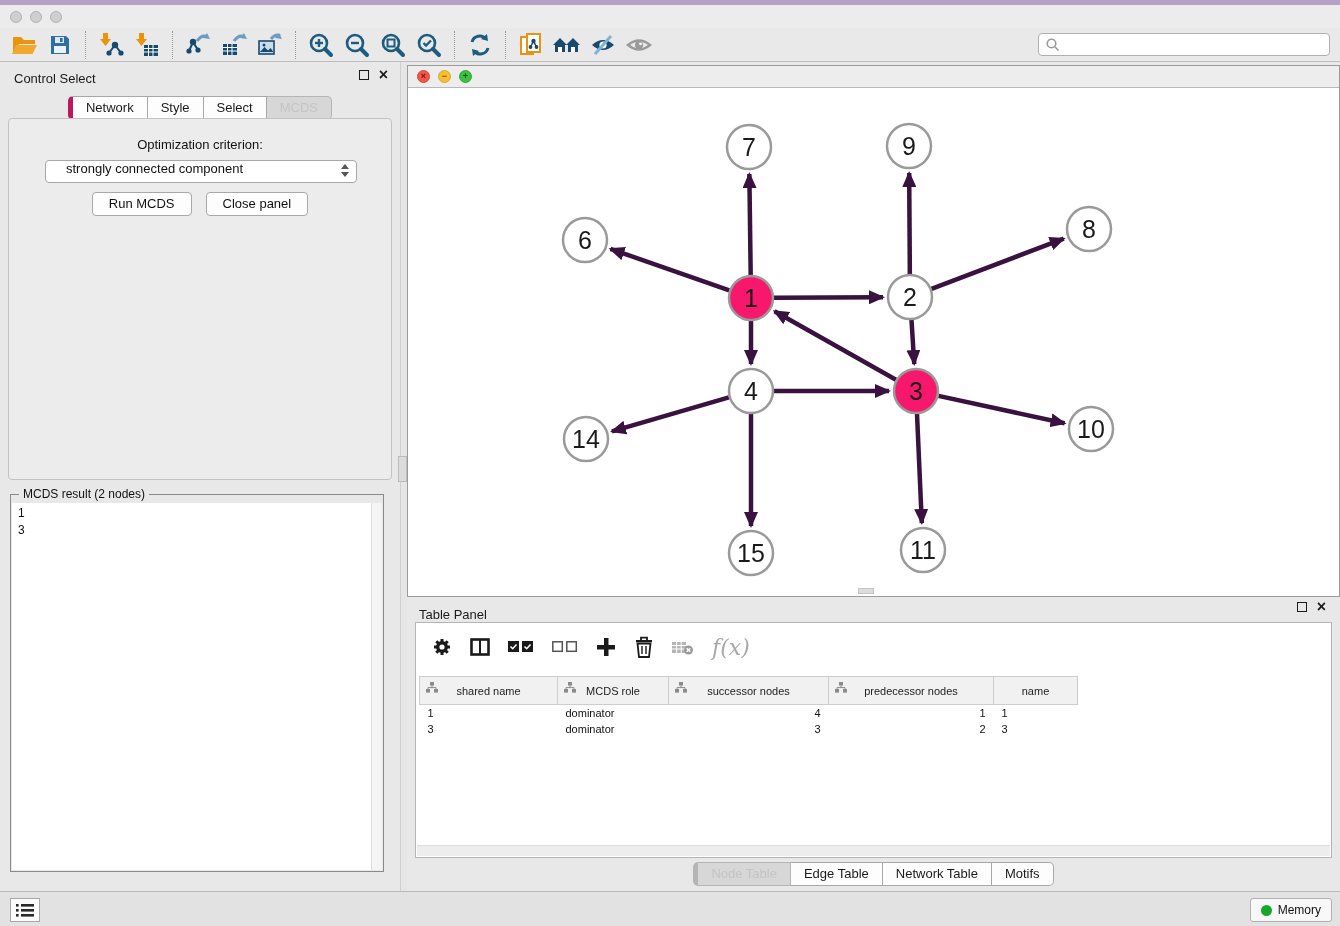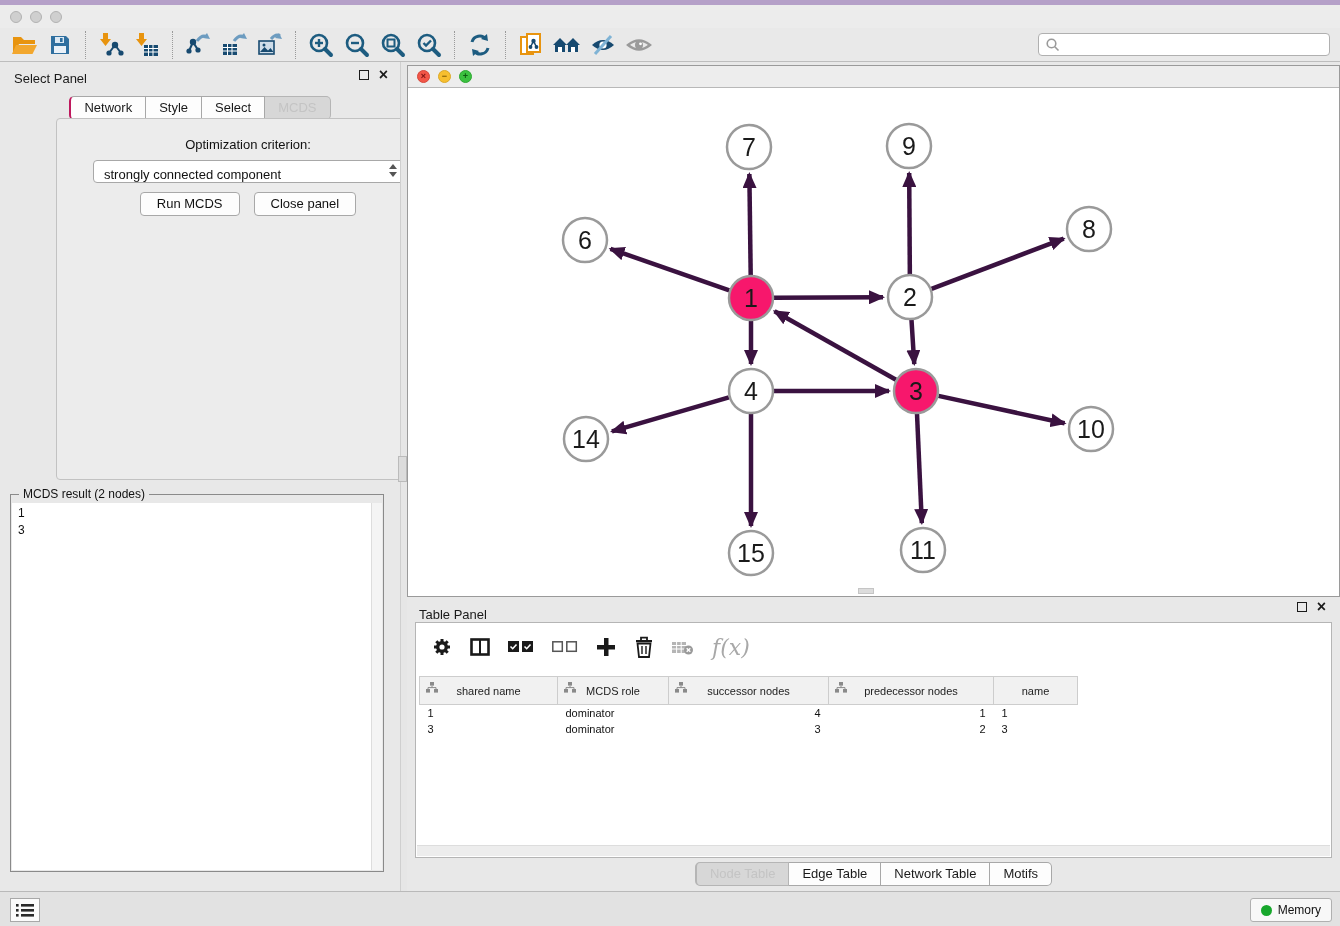--- a/index.html
+++ b/index.html
@@ -20,28 +20,28 @@
   #search-wrap { position:absolute; right:10px; top:33px; width:292px; height:23px; background:#fff; border:1px solid #b0b0b0; border-radius:4px; display:flex; align-items:center; padding-left:6px; }
   #search-wrap input { border:none; outline:none; flex:1; font-size:12px; background:transparent; height:100%; }
 
   
   #cp-header { left:0; top:62px; width:400px; height:32px; display:flex; align-items:center; }
   .panel-title { font-size:13px; color:#1a1a1a; margin-left:14px; }
   .panel-icons { position:absolute; right:12px; top:8px; display:flex; gap:10px; align-items:center; }
   .float-ico { width:10px; height:10px; border:1.6px solid #1a1a1a; display:inline-block; }
   .close-ico { font-size:16px; font-weight:bold; color:#1a1a1a; line-height:10px; }
   .tab { font-size:13px; color:#1a1a1a; background:#fdfdfd; border:1px solid #a8a8a8; padding:3px 13px 4px; border-left:none; }
-  .tab:first-child { border-left:2px solid #be185d; border-radius:5px 0 0 5px; }
+  .tab:first-child { border-left:5px solid #be185d; border-radius:5px 0 0 5px; }
   .tab:last-child { border-radius:0 5px 5px 0; }
   .tab.selected { background:#d7d7d7; color:#c4c4c4; border-color:#b5b5b5; }
   #cp-tabs { left:0; top:96px; width:400px; display:flex; justify-content:center; }
 
-  #cp-content { left:8px; top:118px; width:384px; height:362px; background:#ececec; border:1px solid #c2c2c2; border-radius:4px;margin-left:48px; }
+  #cp-content { left:8px; top:118px; width:384px; height:362px; background:#ececec; border:1px solid #c2c2c2; border-radius:4px; }
   #opt-label { position:absolute; top:18px; width:100%; text-align:center; font-size:13px; color:#111; }
-  #criterion-select { position:absolute; top:41px; left:36px; width:312px; height:23px; background:#fff; border:1px solid #a8a8a8; border-radius:4px; display:flex; align-items:flex-end; font-size:13px; padding-left:10px; color:#111; }
+  #criterion-select { position:absolute; top:41px; left:36px; width:312px; height:23px; background:#fff; border:1px solid #a8a8a8; border-radius:4px; display:flex; align-items:flex-start; font-size:13px; padding-left:20px; color:#111; }
   .stepper { position:absolute; right:7px; top:3px; display:flex; flex-direction:column; gap:3px; }
   .tri-up { width:0; height:0; border-left:4px solid transparent; border-right:4px solid transparent; border-bottom:5px solid #555; }
   .tri-dn { width:0; height:0; border-left:4px solid transparent; border-right:4px solid transparent; border-top:5px solid #555; }
   #cp-buttons { position:absolute; top:73px; width:100%; display:flex; justify-content:center; gap:14px; }
   .btn { background:#fdfdfd; border:1px solid #a8a8a8; border-radius:4px; font-size:13px; color:#111; padding:3px 16px 4px; }
 
   #result-box { left:10px; top:494px; width:374px; height:378px; border:1px solid #8a8a8a; }
   #result-legend { position:absolute; top:-8px; left:8px; background:#e8e8e8; padding:0 4px; font-size:12px; color:#111; }
   #result-area { position:absolute; left:1px; top:8px; right:12px; bottom:1px; background:#fff; font-size:12px; line-height:17px; padding:2px 6px; white-space:pre-line; color:#111; }
   #result-scroll { position:absolute; right:1px; top:8px; width:11px; bottom:1px; background:#f4f4f4; border-left:1px solid #ddd; }
@@ -249,21 +249,21 @@
 </div>
 <div id="search-wrap" class="abs">
   <svg width="16" height="16">
       <circle cx="6.5" cy="6.5" r="4.3" stroke="#9a9a9a" stroke-width="1.6" fill="none"></circle>
       <line x1="9.8" y1="9.8" x2="13.5" y2="13.5" stroke="#9a9a9a" stroke-width="1.6"></line>
     </svg>
   <input placeholder="" style="">
 </div>
 
 <div id="cp-header" class="abs">
-  <span class="panel-title">Select Panel</span>
+  <span class="panel-title">Control Select</span>
   <span class="panel-icons">
     <span class="float-ico"></span>
     <span class="close-ico">×</span>
   </span>
 </div>
 <div id="cp-tabs" class="abs">
     <span class="tab first">Network</span>
     <span class="tab">Style</span>
     <span class="tab">Select</span>
     <span class="tab selected">MCDS</span>

